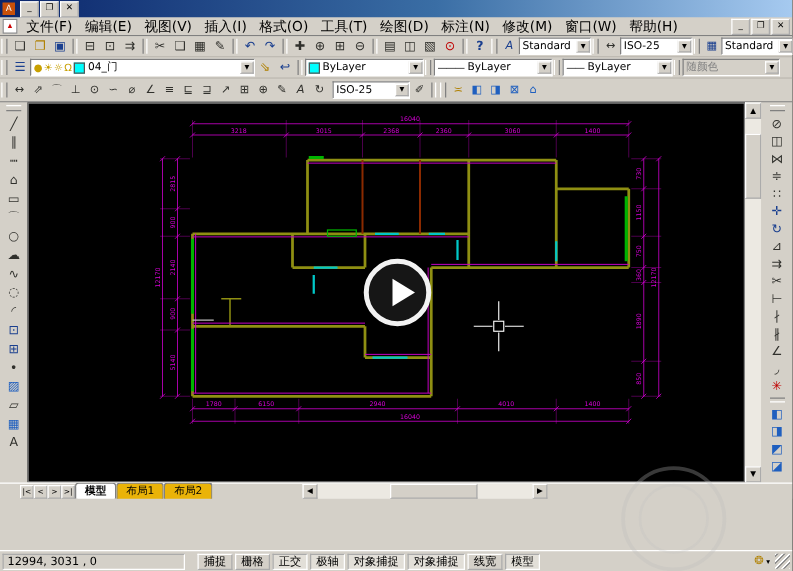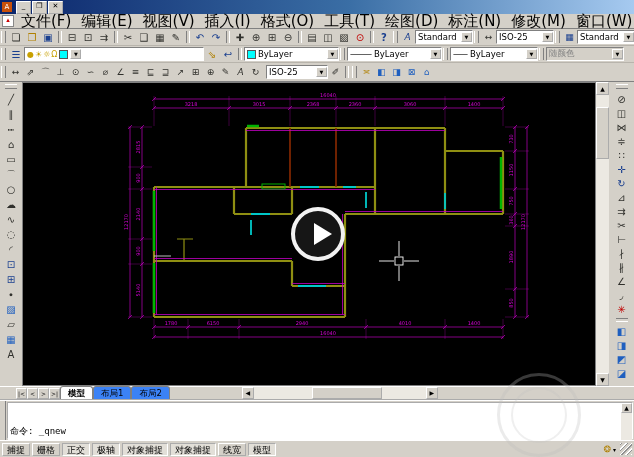--- a/index.html
+++ b/index.html
@@ -14,21 +14,21 @@
   #titlebar .appico{width:10px;height:10px;background:#c8500a;color:#fff;font-size:7px;
     line-height:10px;text-align:center;margin-right:3px;flex:none;}
   #titlebar .ttl{color:#fff;font-size:8.5px;font-weight:bold;white-space:nowrap;
     overflow:hidden;flex:1;letter-spacing:0px;}
   .winbtn{width:13px;height:11px;margin-left:1px;background:#d4d0c8;border:1px outset #fff;
     font-size:7px;line-height:9px;text-align:center;color:#000;flex:none;}
   #menubar{position:absolute;left:0;top:14px;width:634px;height:15px;background:#d4d0c8;
     border-bottom:1px solid #808080;display:flex;align-items:center;box-sizing:border-box;padding:0 2px;}
   #menubar .docico{width:10px;height:10px;background:#fff;border:1px solid #888;color:#c00;
     font-size:7px;line-height:9px;text-align:center;margin-right:2px;flex:none;}
-  .menuitem{font-size:15px;padding:1px 5px;color:#000;white-space:nowrap;}
+  .menuitem{font-size:11px;padding:1px 5px;color:#000;white-space:nowrap;}
   #menubar .spacer{flex:1;}
 
   
   .trow{position:absolute;left:0;width:634px;background:#d4d0c8;display:flex;
     align-items:center;box-sizing:border-box;border-bottom:1px solid #b8b4ac;}
   .grip{width:3px;height:12px;border-left:1px solid #fff;border-right:1px solid #808080;
     margin:0 2px 0 1px;flex:none;}
   .tb{width:16px;height:14px;flex:none;background:#d4d0c8;border:1px solid #d4d0c8;
     font-size:10px;line-height:13px;text-align:center;color:#30302c;box-sizing:border-box;}
   .tb.sm{width:15px;font-size:9px;}
@@ -71,21 +71,21 @@
   #vscroll .track{flex:1;position:relative;}
   #vscroll .thumb{position:absolute;left:0;top:12px;width:13px;height:52px;background:#d4d0c8;
     border:1px outset #fff;box-sizing:border-box;}
 
   
   #tabsrow{position:absolute;left:0;top:386px;width:634px;height:13px;background:#d4d0c8;
     display:flex;align-items:flex-end;box-sizing:border-box;border-top:1px solid #fff;}
   .tabnav{width:11px;height:11px;background:#d4d0c8;border:1px outset #fff;font-size:6px;
     line-height:9px;text-align:center;box-sizing:border-box;flex:none;margin-top:1px;}
   .tab{height:12px;padding:0 7px;font-size:8.5px;line-height:12px;color:#000;flex:none;
-    border:1px solid #808080;border-bottom:none;border-radius:3px 3px 0 0;background:#3b82f6;}
+    border:1px solid #808080;border-bottom:none;border-radius:3px 3px 0 0;background:#eab308;}
   .tab.active{background:#fff;font-weight:bold;}
   #hscroll{flex:none;display:flex;width:196px;margin-left:72px;height:12px;background:#ece9e2;}
   #hscroll .sb-arrow{width:12px;height:12px;line-height:10px;}
   #hscroll .track{flex:1;position:relative;}
   #hscroll .thumb{position:absolute;top:0;left:58px;width:70px;height:12px;background:#d4d0c8;
     border:1px outset #fff;box-sizing:border-box;}
 
   
   #cmdarea{position:absolute;left:0;top:399px;width:634px;height:41px;background:#d4d0c8;
     border-top:2px groove #fff;box-sizing:border-box;display:flex;}
@@ -206,20 +206,21 @@
 
   <div class="trow" style="top:46px;height:17px;">
     <div class="grip"></div>
     <span class="tb" style="color:#1a3f8f">☰</span>
     <div class="dd" style="width:180px">
       <span style="font-size:8px;color:#c8a000;margin-right:1px">●</span>
       <span style="font-size:8px;color:#c8a000;margin-right:1px">☀</span>
       <span style="font-size:8px;color:#c8a000;margin-right:1px">☼</span>
       <span style="font-size:8px;color:#c8a000;margin-right:2px">Ω</span>
       <span class="swatch cyan"></span>
+      <span class="val">04_门</span>
       <span class="arr">▼</span>
     </div>
     <span class="tb" style="color:#b08000">⇘</span>
     <span class="tb" style="color:#1a3f8f">↩</span>
     <div class="sep"></div>
     <div class="dd" style="width:95px">
       <span class="swatch cyan"></span>
       <span class="val">ByLayer</span>
       <span class="arr">▼</span>
     </div>
@@ -425,38 +426,23 @@
     <div class="tab">布局2</div>
     <div id="hscroll">
       <div class="sb-arrow">◀</div>
       <div class="track">
         <div class="thumb"></div>
       </div>
       <div class="sb-arrow">▶</div>
     </div>
   </div>
 
-  <div id="cmdarea">
-    <div id="cmdgrip"></div>
-    <div id="cmdmain">
-      <div id="cmdhist">
-        <div class="lines">
-          <div>命令: _qnew</div>
-          
-        </div>
-        <div id="cmdvs">
-          <div class="sb-arrow">▲</div>
-
-        </div>
-      </div>
-
-    </div>
-  </div>
 
   <div id="statusbar">
+    <div id="coords">12994, 3031 , 0</div>
     <div class="sbtn raised">捕捉</div>
     <div class="sbtn raised">栅格</div>
     <div class="sbtn pressed">正交</div>
     <div class="sbtn pressed">极轴</div>
     <div class="sbtn pressed">对象捕捉</div>
     <div class="sbtn pressed">对象捕捉</div>
     <div class="sbtn raised">线宽</div>
     <div class="sbtn pressed">模型</div>
     <div id="statusright">
       <span class="ico">❂</span>

